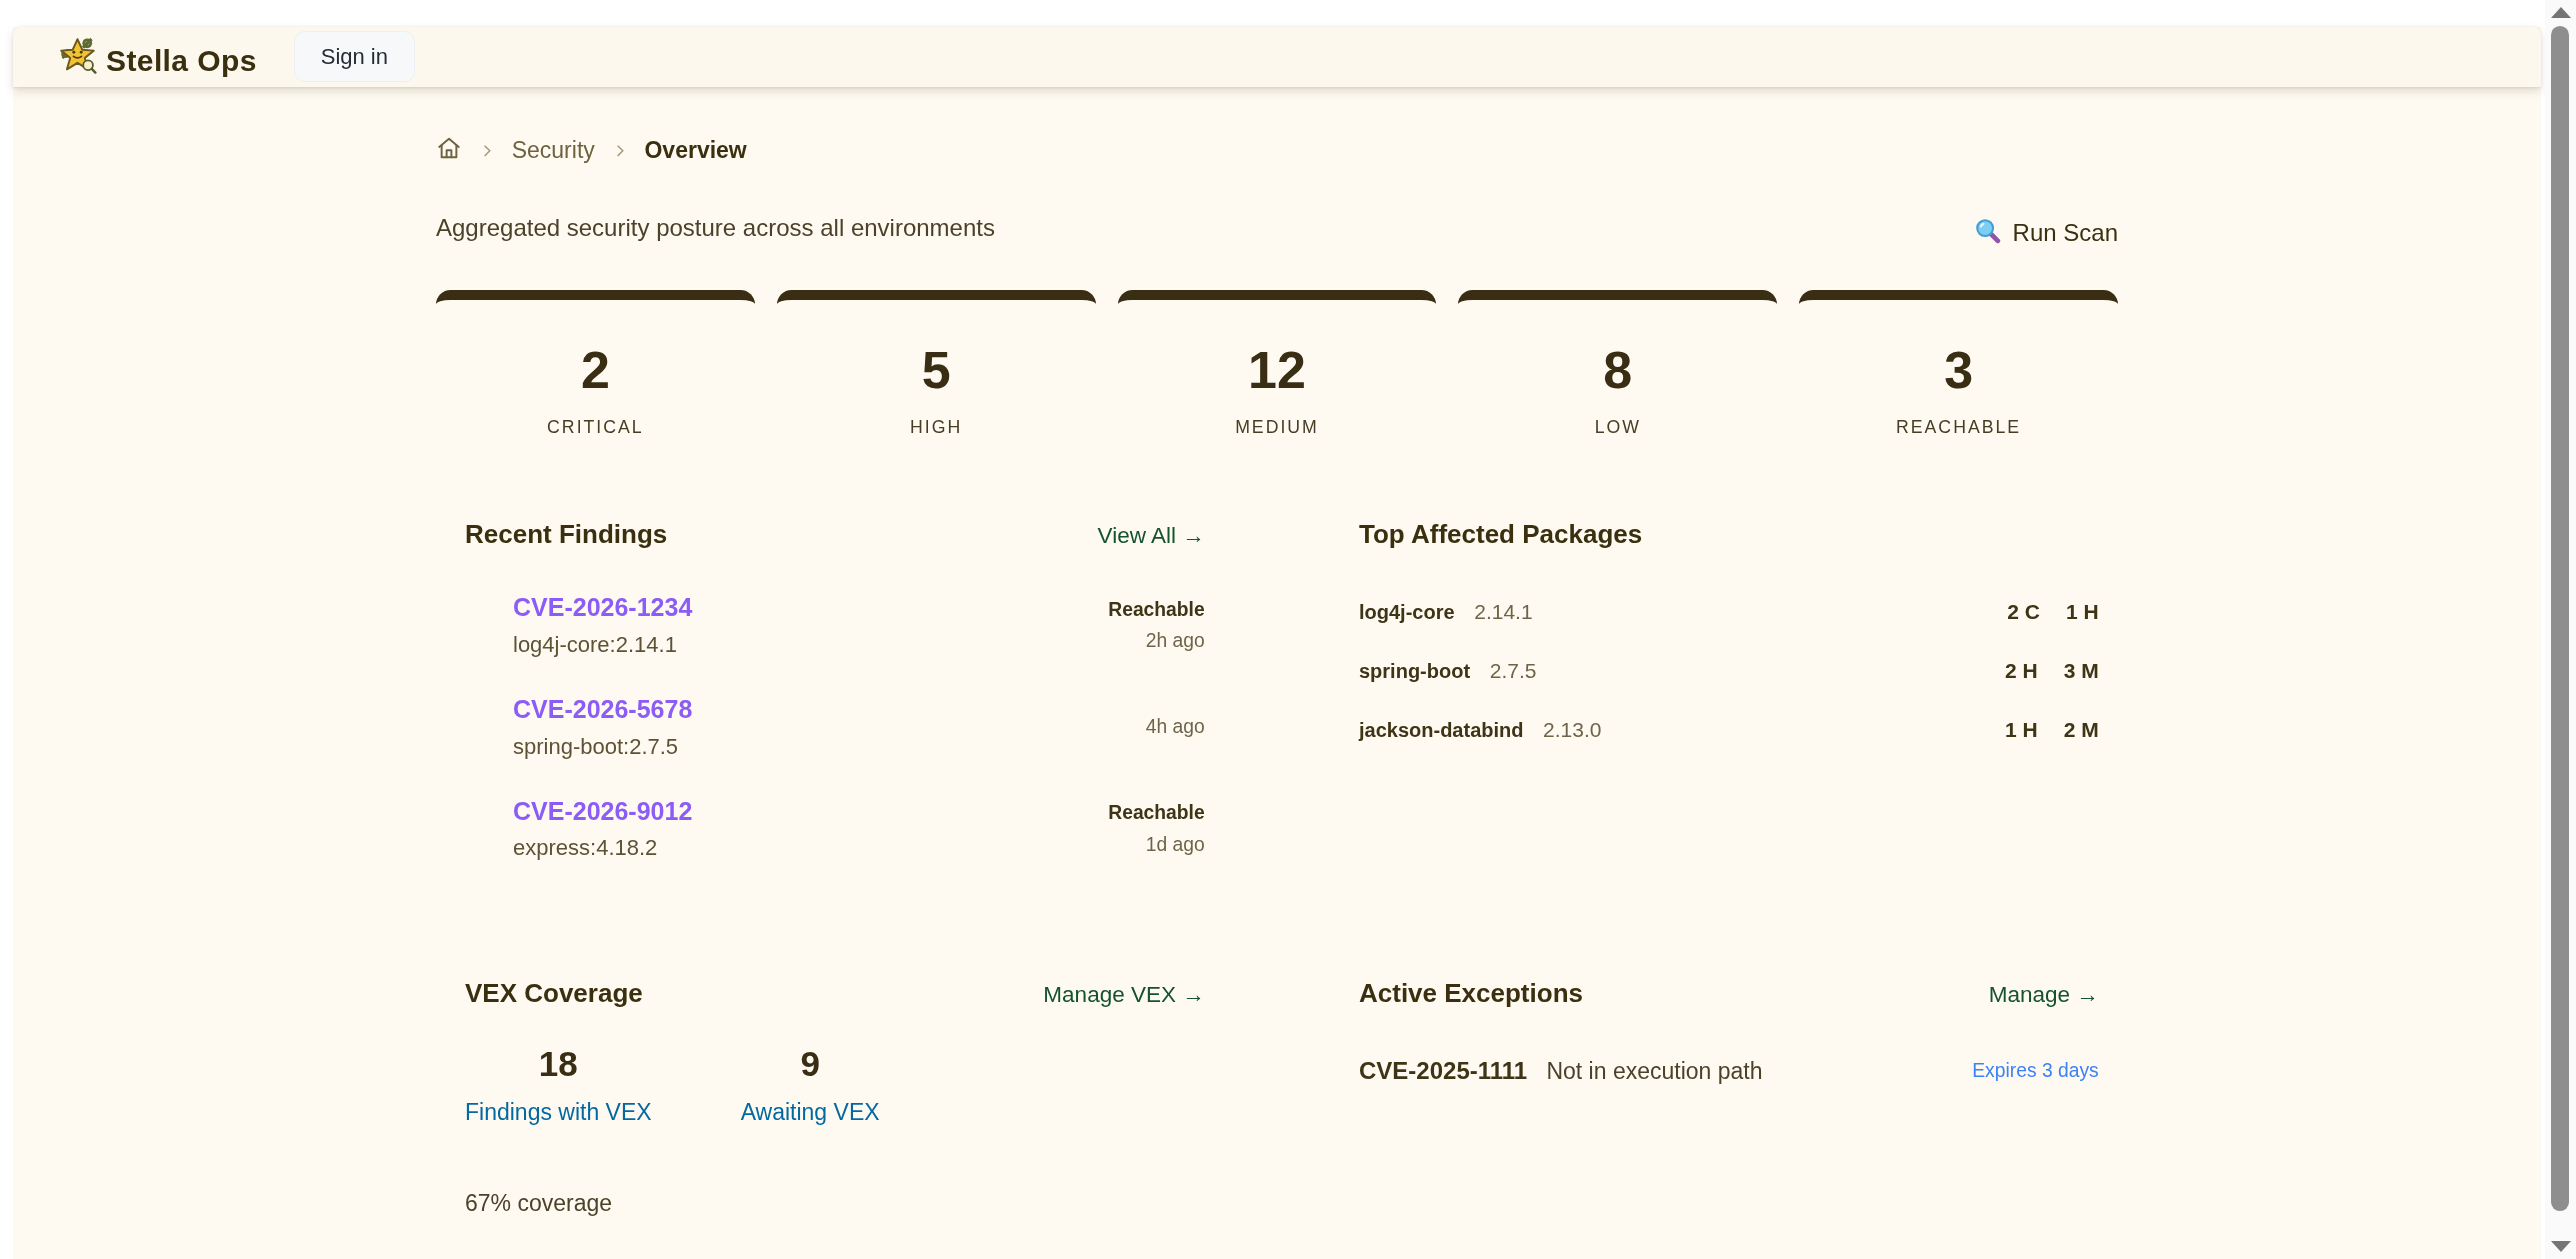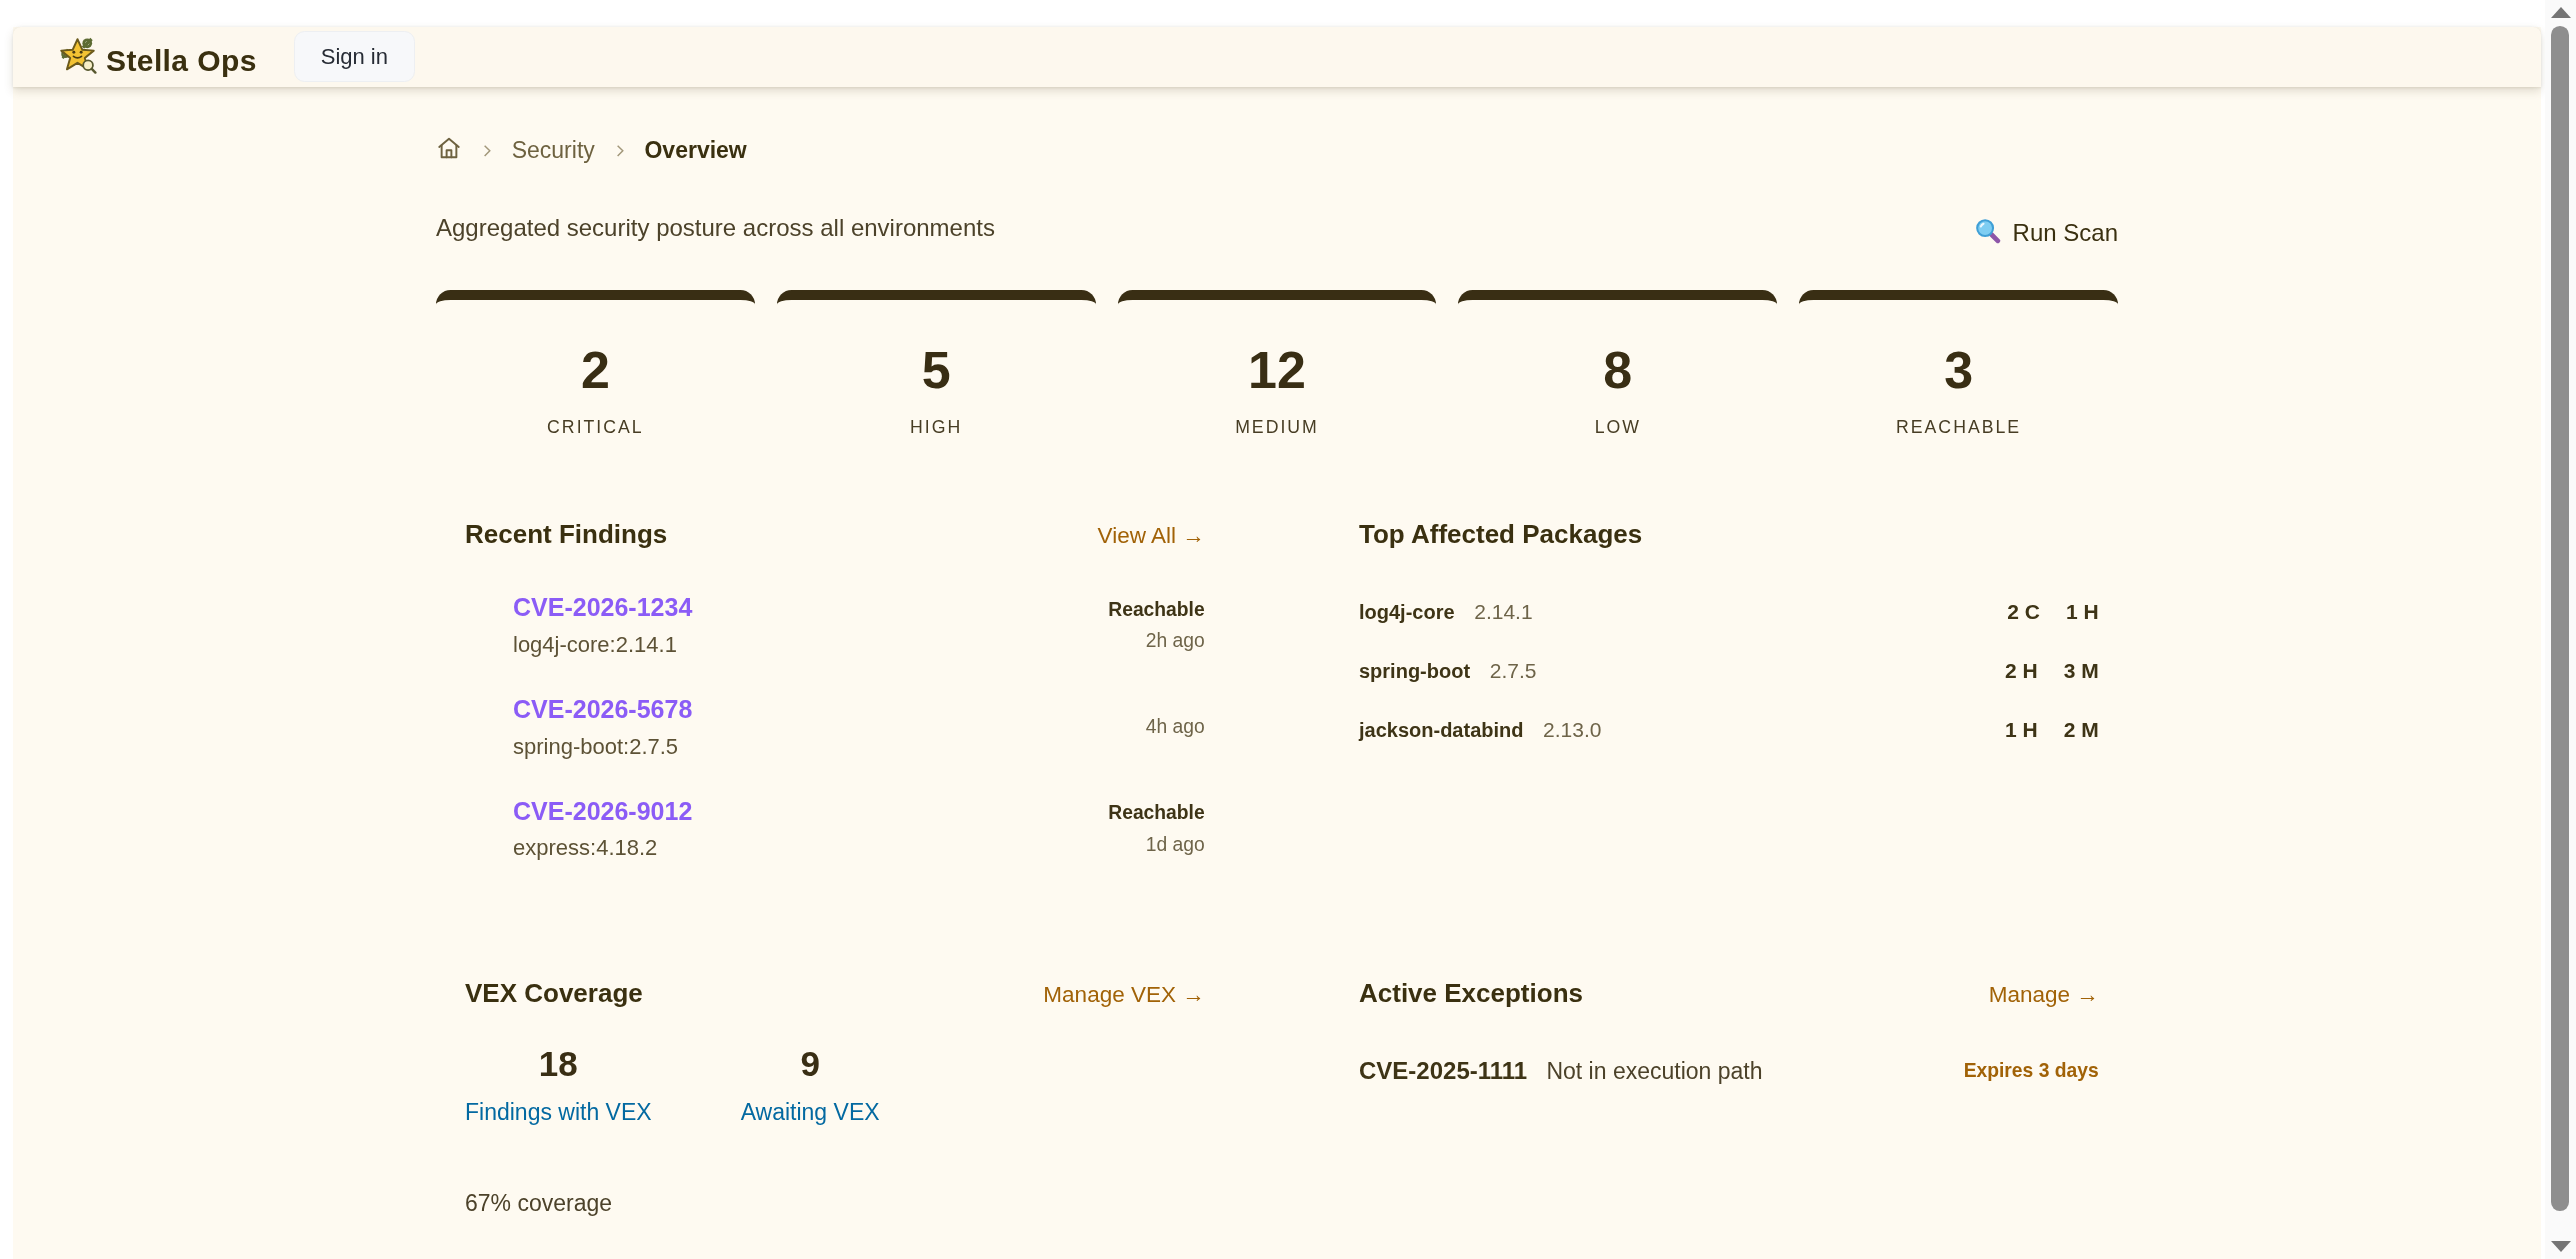--- a/index.html
+++ b/index.html
@@ -53,21 +53,21 @@
     padding: 40px 0 34px;
   }
   .stat-value { font-size: 52px; font-weight: bold; color: #392e14; }
   .stat-label { margin-top: 17.7px; font-size: 17.7px; letter-spacing: 2px; color: #473d24; }
   
   .grid2 { display: grid; grid-template-columns: 1fr 1fr; column-gap: 106px; }
   .grid2.row1 { margin-top: 47px; }
   .grid2.row2 { margin-top: 80px; }
   .section-head { display: flex; justify-content: space-between; align-items: baseline; padding: 0 19.3px 0 29px; }
   .section-title { font-size: 26px; font-weight: bold; color: #3a3010; }
-  .section-link { font-size: 22.5px; color: #a16207; background: none; border: none; cursor: pointer;
+  .section-link { font-size: 22.5px; color: #14532d; background: none; border: none; cursor: pointer;
     font-family: "Liberation Sans", sans-serif; }
   
   .findings-list { margin-top: 43px; }
   .finding-row { display: flex; justify-content: space-between; padding: 0 19.3px 0 77px; margin-bottom: 37px; cursor: pointer; }
   .f-title { font-size: 25px; font-weight: bold; color: #8b5cf6; }
   .f-sub { margin-top: 9.7px; font-size: 22px; color: #5d5236; }
   .f-meta { display: flex; flex-direction: column; justify-content: center; align-items: flex-end; gap: 9.7px; }
   .f-reach { font-size: 19.3px; font-weight: bold; color: #3e3416; min-height: 0; }
   .f-reach:empty { display: none; }
   .f-time { font-size: 19.3px; color: #6e6449; }
@@ -83,21 +83,21 @@
   .vex-stat { text-align: center; }
   .vex-value { font-size: 35px; font-weight: bold; color: #392e14; }
   .vex-label { margin-top: 14.5px; font-size: 23px; color: #0369a1; }
   .vex-coverage { margin-top: 64px; padding-left: 29px; font-size: 23px; color: #4c422a; }
   
   .exceptions-list { margin-top: 48px; }
   .exception-row { display: flex; justify-content: space-between; align-items: center; padding: 0 19.3px 0 29px; cursor: pointer; }
   .e-left { display: flex; align-items: baseline; gap: 19.3px; }
   .e-cve { font-size: 24px; font-weight: bold; color: #3e3416; }
   .e-reason { font-size: 23px; color: #4c422a; }
-  .e-expires { font-size: 19.3px; color: #a16207; font-weight: bold; }
+  .e-expires { font-size: 19.3px; color: #3b82f6; }
   
   .scrollbar { position: fixed; top: 0; right: 0; width: 31px; height: 100%; background: #fafafa; z-index: 10; }
   .sb-arrow { position: absolute; left: 50%; transform: translateX(-50%); width: 0; height: 0;
     border-left: 10.5px solid transparent; border-right: 10.5px solid transparent; }
   .sb-arrow.up { top: 7.2px; border-bottom: 11.3px solid #757575; }
   .sb-arrow.down { bottom: 7.2px; border-top: 11.3px solid #757575; }
   .sb-thumb { position: absolute; left: 6.4px; width: 17.7px; top: 26px; bottom: 48px;
     background: #8e8e8e; border-radius: 8.9px; cursor: pointer; }
 </style>
 </head>

